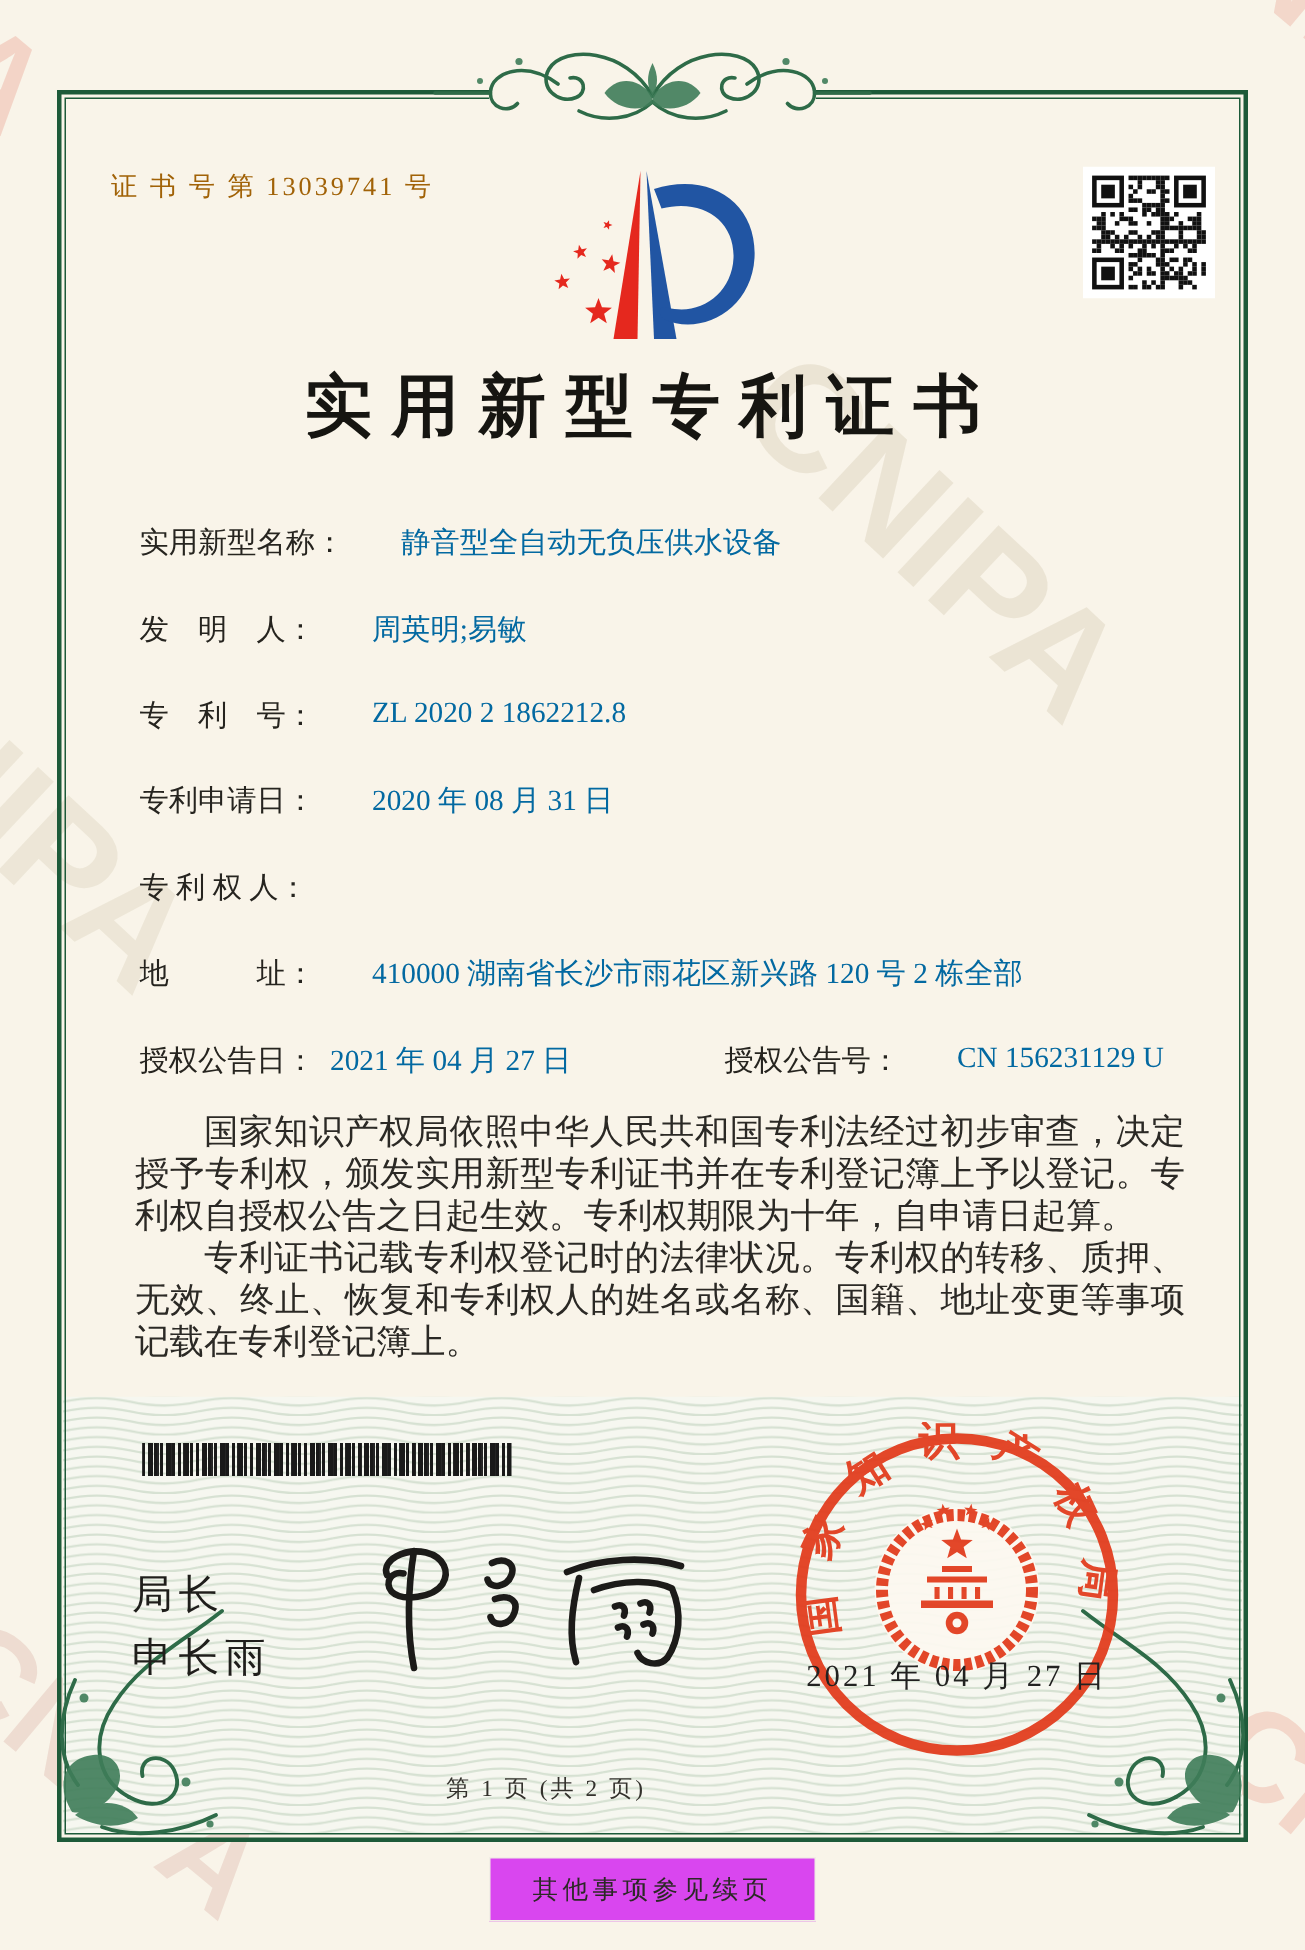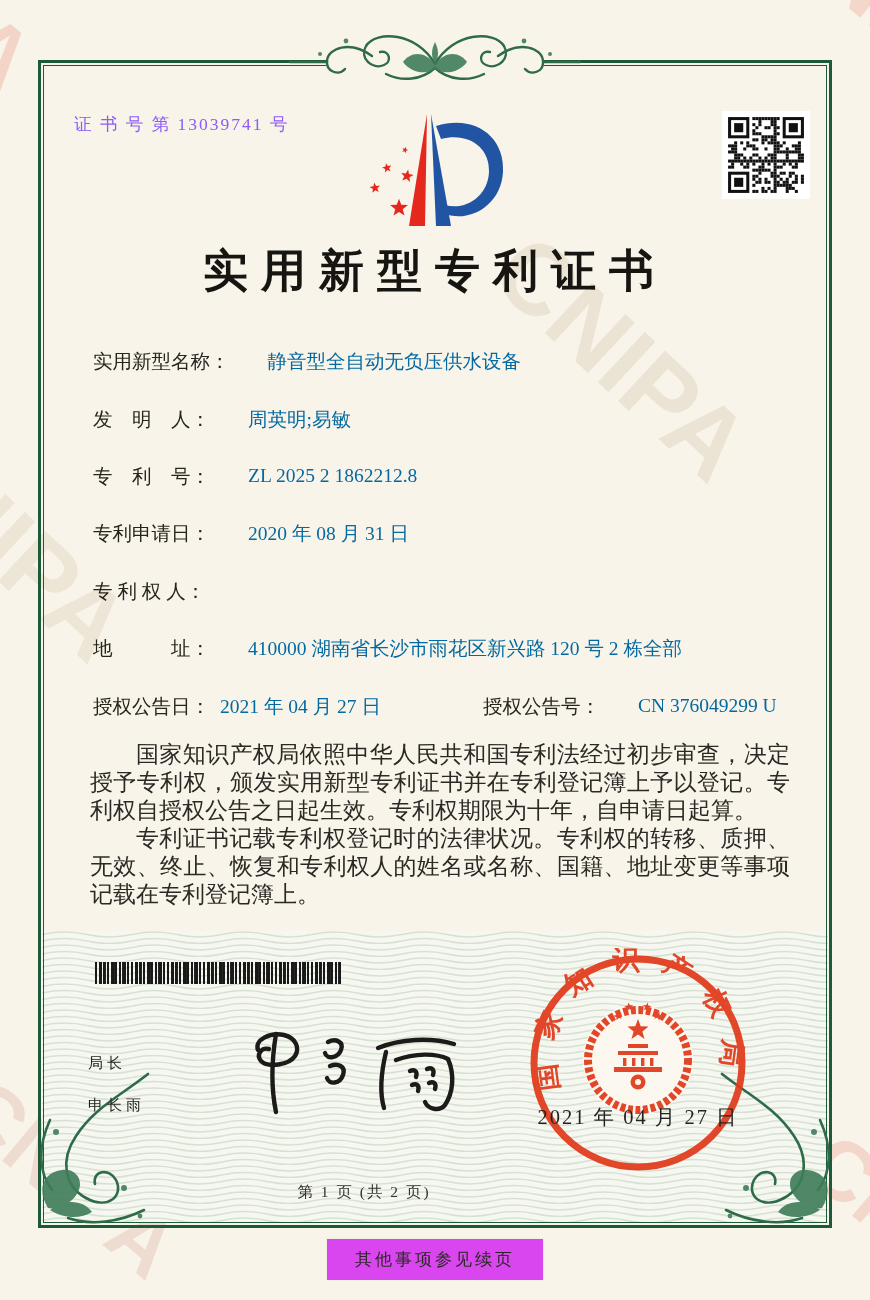--- a/index.html
+++ b/index.html
@@ -25,21 +25,21 @@
   
   .frame{
     position:absolute; left:38px; top:60px; width:788px; height:1162px;
     border:3px solid #1d5a39; z-index:2; pointer-events:none;
   }
   .frame::after{content:''; position:absolute; inset:2px; border:1px solid #1d5a39;}
   
   .waves{left:42px; top:931px; z-index:1;}
   
   .certno{
-    left:74px; top:112px; font-size:17.5px; letter-spacing:2px; color:#8b5cf6; z-index:3;
+    left:74px; top:112px; font-size:17.5px; letter-spacing:2px; color:#a16207; z-index:3;
   }
   .qr{left:722px; top:111px; z-index:3; line-height:0;}
   .logo{left:352px; top:110px; z-index:3;}
   .title{
     left:0; top:241px; width:870px; text-align:center; z-index:3;
     font-size:45px; font-weight:700; letter-spacing:13px; color:#161511;
   }
   
   .fields{left:93px; top:333px; width:700px; z-index:3;}
   .frow{height:57.4px; display:flex; align-items:center; font-size:19.5px;gap:28px;}
@@ -57,21 +57,21 @@
     left:95px; top:962px; width:246px; height:22px; z-index:3;
     background:
       repeating-linear-gradient(90deg,#191919 0 2px,rgba(0,0,0,0) 2px 4px),
       repeating-linear-gradient(90deg,#191919 0 1px,rgba(0,0,0,0) 1px 6px),
       repeating-linear-gradient(90deg,#242424 0 2px,rgba(0,0,0,0) 2px 9px);
   }
   
   .officer{
     left:88px; top:1042px; z-index:3;
     font-family:"Liberation Sans","DejaVu Sans",sans-serif;
-    font-size:15px; color:#1f1e1b; letter-spacing:4px; line-height:42px; font-weight:500;
+    font-size:27px; color:#1f1e1b; letter-spacing:4px; line-height:42px; font-weight:500;
   }
   .sig{left:228px; top:1018px; z-index:3;}
   .seal{left:522px; top:948px; z-index:4; opacity:.93;}
   
   .pagenum{
     left:0; top:1182px; width:728px; text-align:center; z-index:3;
     font-size:15.5px; letter-spacing:2px; color:#33312c;
   }
   .note{
     left:0; top:1238px; width:870px; text-align:center; z-index:3;
@@ -417,40 +417,40 @@
     <div class="frow">
       <span class="flabel">实用新型名称：</span>
       <span class="fvalue">静音型全自动无负压供水设备</span>
     </div>
     <div class="frow">
       <span class="flabel">发　明　人：</span>
       <span class="fvalue">周英明;易敏</span>
     </div>
     <div class="frow">
       <span class="flabel">专　利　号：</span>
-      <span class="fvalue">ZL 2025 2 1862212.8</span>
+      <span class="fvalue">ZL 2020 2 1862212.8</span>
     </div>
     <div class="frow">
       <span class="flabel">专利申请日：</span>
       <span class="fvalue">2020 年 08 月 31 日</span>
     </div>
     <div class="frow">
       <span class="flabel">专 利 权 人：</span>
     </div>
     <div class="frow">
       <span class="flabel">地　　　址：</span>
       <span class="fvalue">410000 湖南省长沙市雨花区新兴路 120 号 2 栋全部</span>
     </div>
     <div class="frow">
       <span class="gpair1">
         <span class="flabel">授权公告日：</span>
         <span class="fvalue">2021 年 04 月 27 日</span>
       </span>
       <span class="flabel">授权公告号：</span>
-      <span class="fvalue">CN 376049299 U</span>
+      <span class="fvalue">CN 156231129 U</span>
     </div>
   </div>
 
   <div class="abs bodytext">
     <p>国家知识产权局依照中华人民共和国专利法经过初步审查，决定授予专利权，颁发实用新型专利证书并在专利登记簿上予以登记。专利权自授权公告之日起生效。专利权期限为十年，自申请日起算。</p>
     <p>专利证书记载专利权登记时的法律状况。专利权的转移、质押、无效、终止、恢复和专利权人的姓名或名称、国籍、地址变更等事项记载在专利登记簿上。</p>
   </div>
 
   <div class="abs barcode"></div>
 

